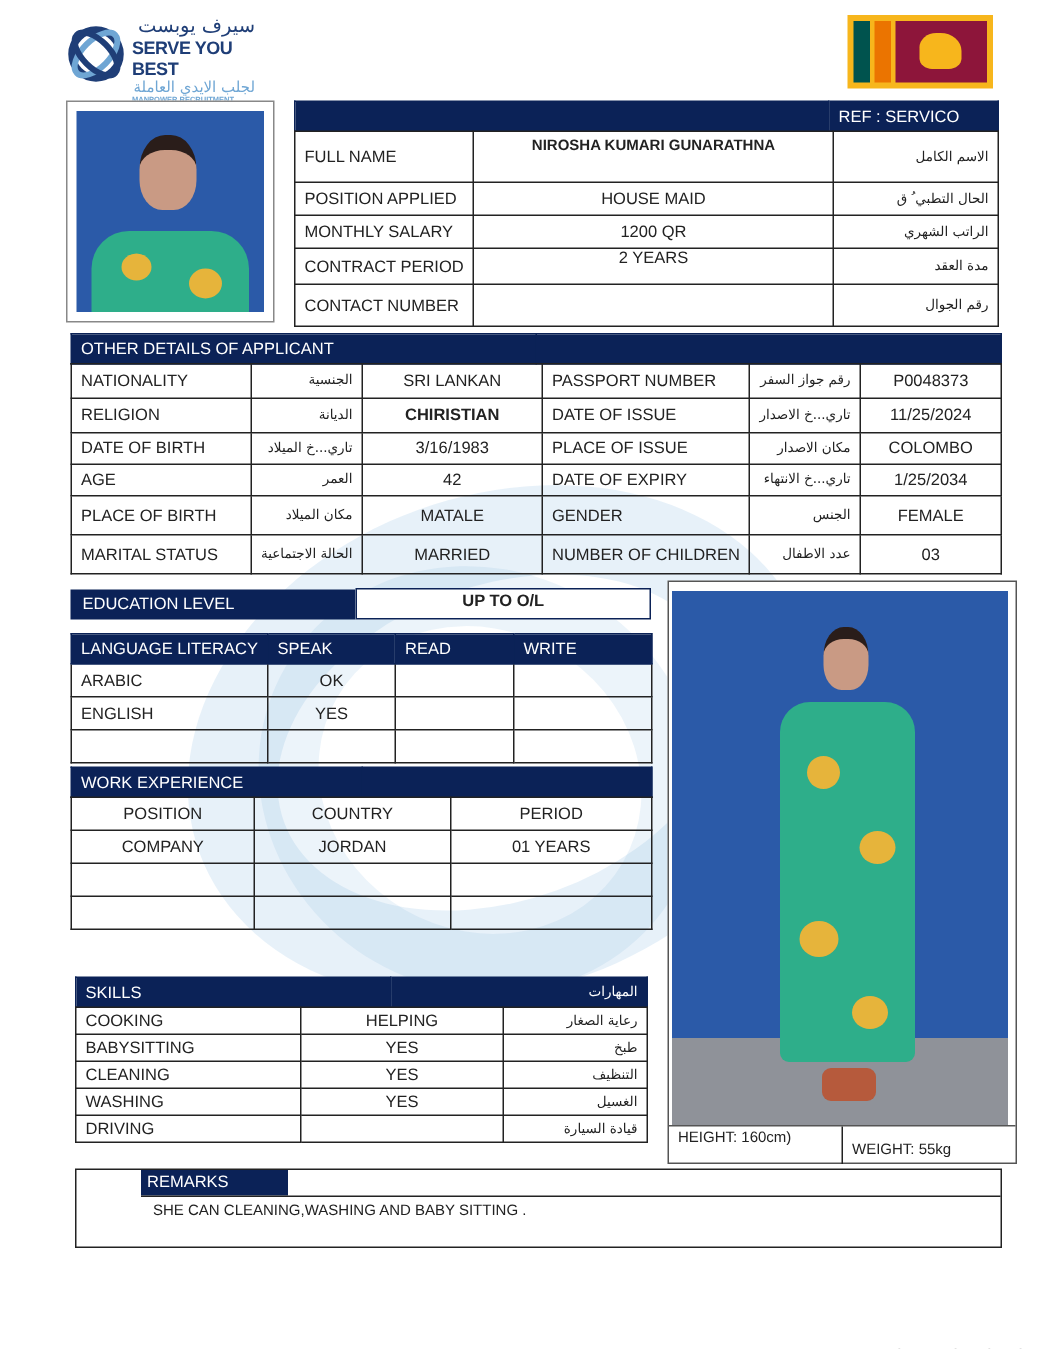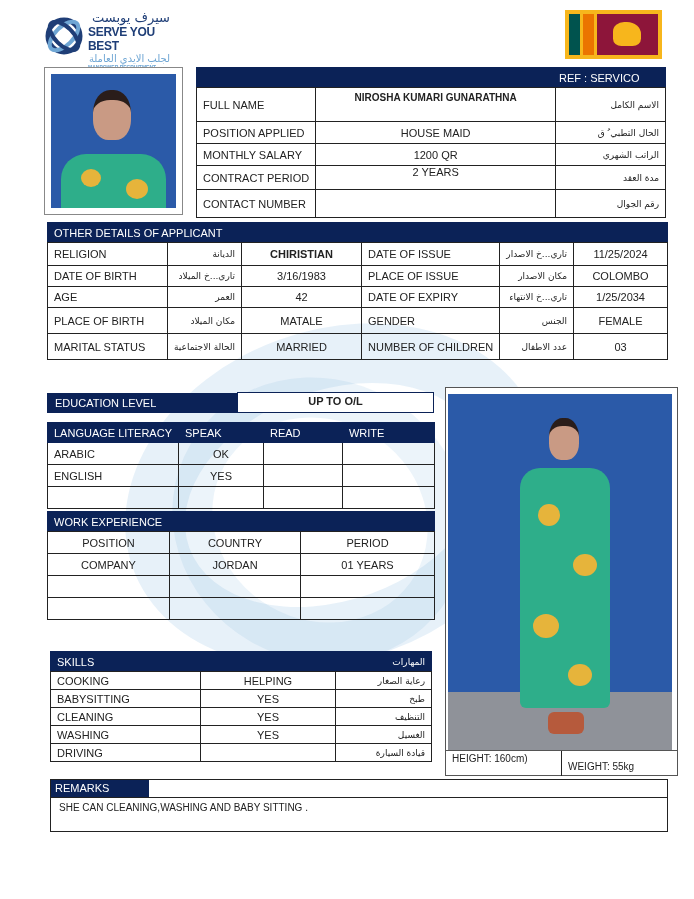--- a/index.html
+++ b/index.html
@@ -107,20 +107,28 @@
     <tbody>
         <tr class="hdr">
       <td style="width:310px;">OTHER DETAILS OF APPLICANT</td>
       <td></td>
     </tr>
   </tbody>
     </table>
   <table style="margin-top:-1px;" id="details-table">
     <tbody id="details-body">
         <tr>
+          <td style="width: 120px; height: 23px;">NATIONALITY</td>
+          <td class="r" style="width: 70px; height: 23px;">الجنسية</td>
+          <td class="c" style="width: 120px; height: 23px;">SRI LANKAN</td>
+          <td style="width: 125px; height: 23px;">PASSPORT NUMBER</td>
+          <td class="r" style="width: 68px; height: 23px;">رقم جواز السفر</td>
+          <td class="c" style="height: 23px;">P0048373</td>
+        </tr>
+        <tr>
           <td style="width: 120px; height: 23px;">RELIGION</td>
           <td class="r" style="width: 70px; height: 23px;">الديانة</td>
           <td class="c b" style="width: 120px; height: 23px;">CHIRISTIAN</td>
           <td style="width: 125px; height: 23px;">DATE OF ISSUE</td>
           <td class="r" style="width: 68px; height: 23px;">تاري...خ الاصدار</td>
           <td class="c" style="height: 23px;">11/25/2024</td>
         </tr>
         <tr>
           <td style="width: 120px; height: 21px;">DATE OF BIRTH</td>
           <td class="r" style="width: 70px; height: 21px;">تاري...خ الميلاد</td>
@@ -276,18 +284,18 @@
     <div style="position:absolute;left:85px;top:220px;width:26px;height:24px;background:#e6b43b;border-radius:50%;"></div>
     <div style="position:absolute;left:120px;top:270px;width:24px;height:22px;background:#e6b43b;border-radius:50%;"></div>
     <div style="position:absolute;left:100px;top:318px;width:36px;height:22px;background:#b65a3c;border-radius:6px;"></div>
   </div>
   <div style="position:absolute;left:0;top:362px;width:100%;height:26px;border-top:1px solid #555;display:flex;">
     <div style="width:116px;border-right:1px solid #222;padding:2px 6px;font-size:10px;">HEIGHT:   160cm)</div>
     <div style="padding:10px 6px;font-size:10px;">WEIGHT:  55kg</div>
   </div>
 </div>
 
-<div class="abs" style="left:50px;top:779px;width:618px;height:53px;border:1px solid #222;">
+<div class="abs" style="left:50px;top:779px;width:618px;height:53px;border:1px solid #222;padding-left:43px;">
   <div class="navy" style="width:98px;height:17px;padding:2px 4px;font-size:11px;">REMARKS</div>
   <div style="border-top:1px solid #222;padding:4px 8px;font-size:10px;">SHE CAN CLEANING,WASHING AND BABY SITTING .</div>
 </div>
 
 <div class="abs" style="left:566px;top:852px;font-size:15px;margin-top:45px;">SYB/MCV/SL/24/09</div>
 
 </body></html>

